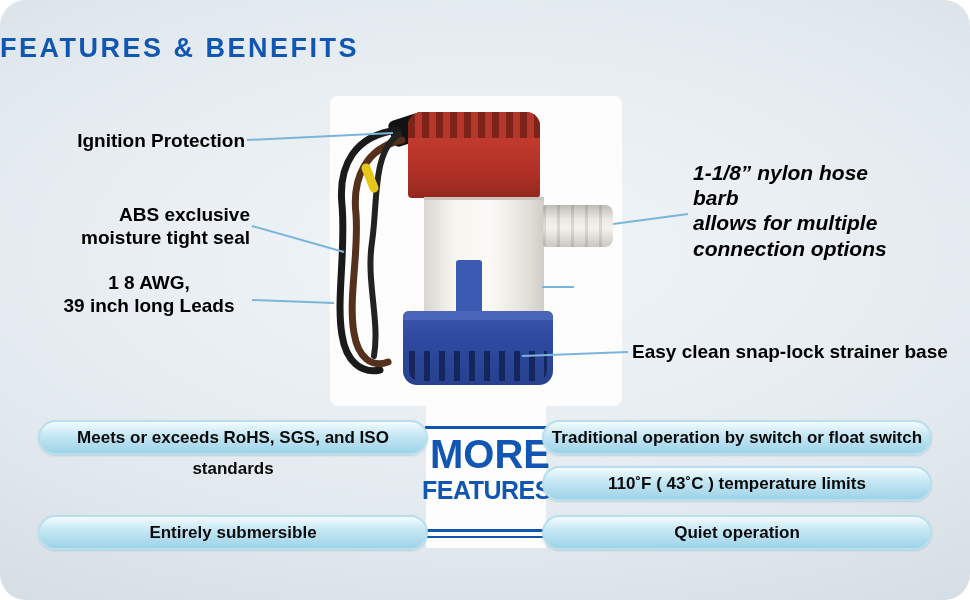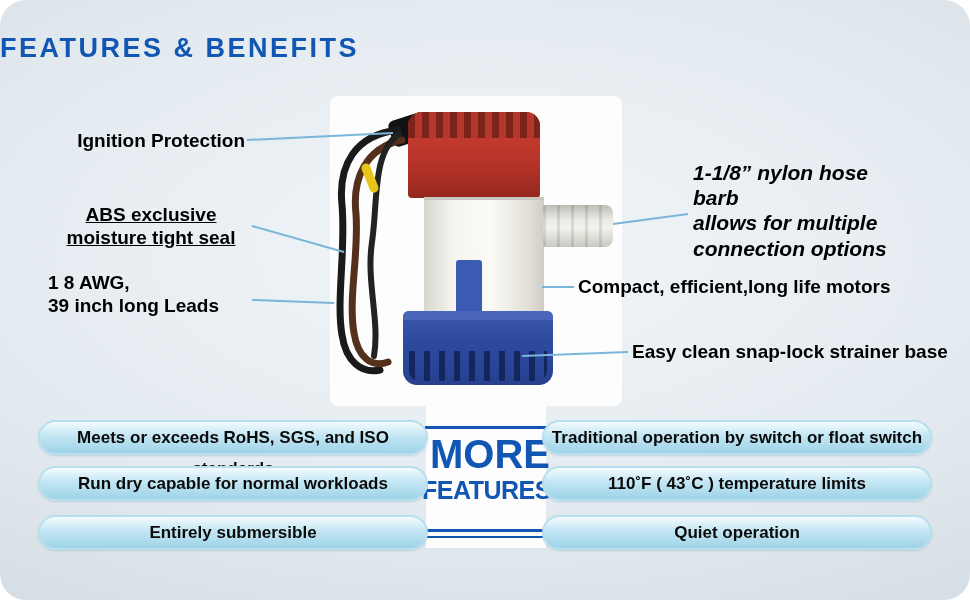--- a/index.html
+++ b/index.html
@@ -10,22 +10,22 @@
   }
   .abs{position:absolute;}
   .title{
     left:0;right:0;top:33px;text-align:left;
     font-size:27px;font-weight:bold;letter-spacing:2.5px;color:#1256b4;
   }
   .callout{
     font-weight:bold;color:#000;white-space:pre-line;line-height:1.2;font-size:19px;
   }
   .c-left1{left:55px;top:130px;width:190px;text-align:right;}
-  .c-left2{left:52px;top:204px;width:198px;text-align:center;text-decoration:underline;}
-  .c-left3{left:48px;top:272px;width:218px;}
+  .c-left2{left:52px;top:204px;width:198px;text-align:right;}
+  .c-left3{left:40px;top:272px;width:218px;text-align:center;}
   .c-right1{left:693px;top:160px;width:214px;text-align:left;font-size:21px;font-style:italic;}
   .c-right2{left:578px;top:276px;width:345px;text-align:left;}
   .c-right3{left:632px;top:341px;width:325px;text-align:left;}
 
   
   .photo-bg{background:#fdfdfd;}
   .photo-main{left:330px;top:96px;width:292px;height:310px;border-radius:8px;}
   .photo-strip{left:426px;top:400px;width:120px;height:148px;}
 
   
@@ -144,30 +144,28 @@
 
   <div class="abs callout c-left1">Ignition Protection</div>
   <div class="abs callout c-left2">ABS exclusive
 moisture tight seal</div>
   <div class="abs callout c-left3">1 8 AWG,
 39 inch long Leads</div>
 
   <div class="abs callout c-right1">1-1/8” nylon hose barb
 allows for multiple
 connection options</div>
-  <div class="abs callout c-right2">Compact, efficient,long life motors</div>
   <div class="abs callout c-right3">Easy clean snap-lock strainer base</div>
 
   <div class="abs mf-line mf-top"></div>
   <div class="abs mf-word1">MORE</div>
   <div class="abs mf-word2">FEATURES</div>
   <div class="abs mf-line mf-bot1"></div>
   <div class="abs mf-line mf-bot2"></div>
 
   <div class="abs pill pl row1">Meets or exceeds RoHS, SGS, and ISO standards</div>
-  <div class="abs pill pl row2">Run dry capable for normal workloads</div>
   <div class="abs pill pl row3">Entirely submersible</div>
 
   <div class="abs pill pr row1">Traditional operation by switch or float switch</div>
   <div class="abs pill pr row2">110˚F ( 43˚C ) temperature limits</div>
   <div class="abs pill pr row3">Quiet operation</div>
 
 </div>
 
 </body></html>

